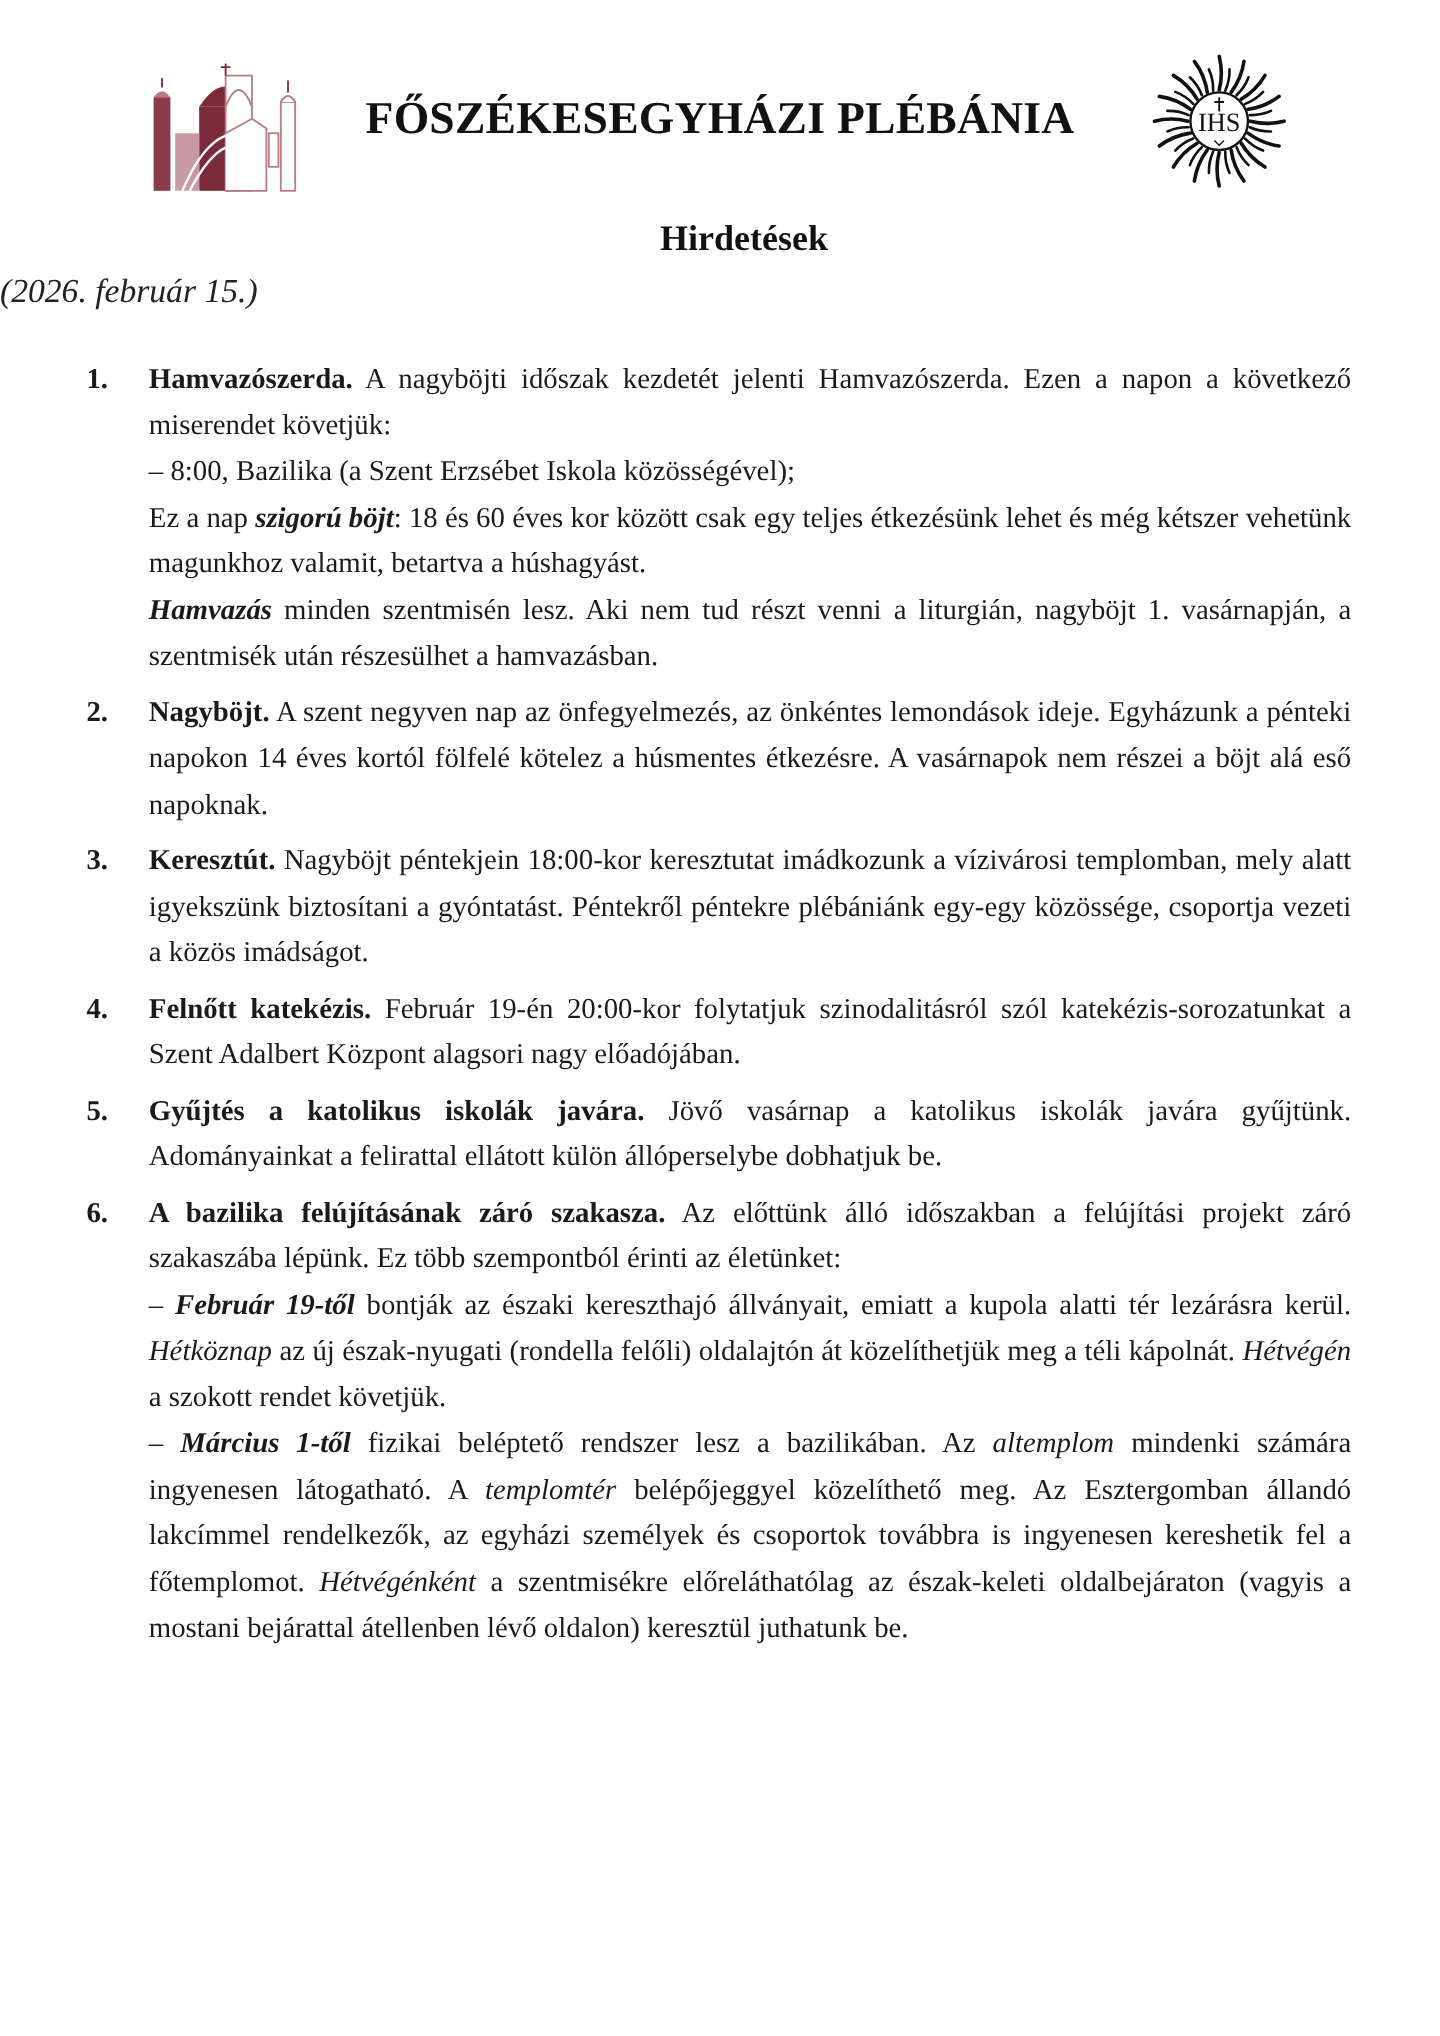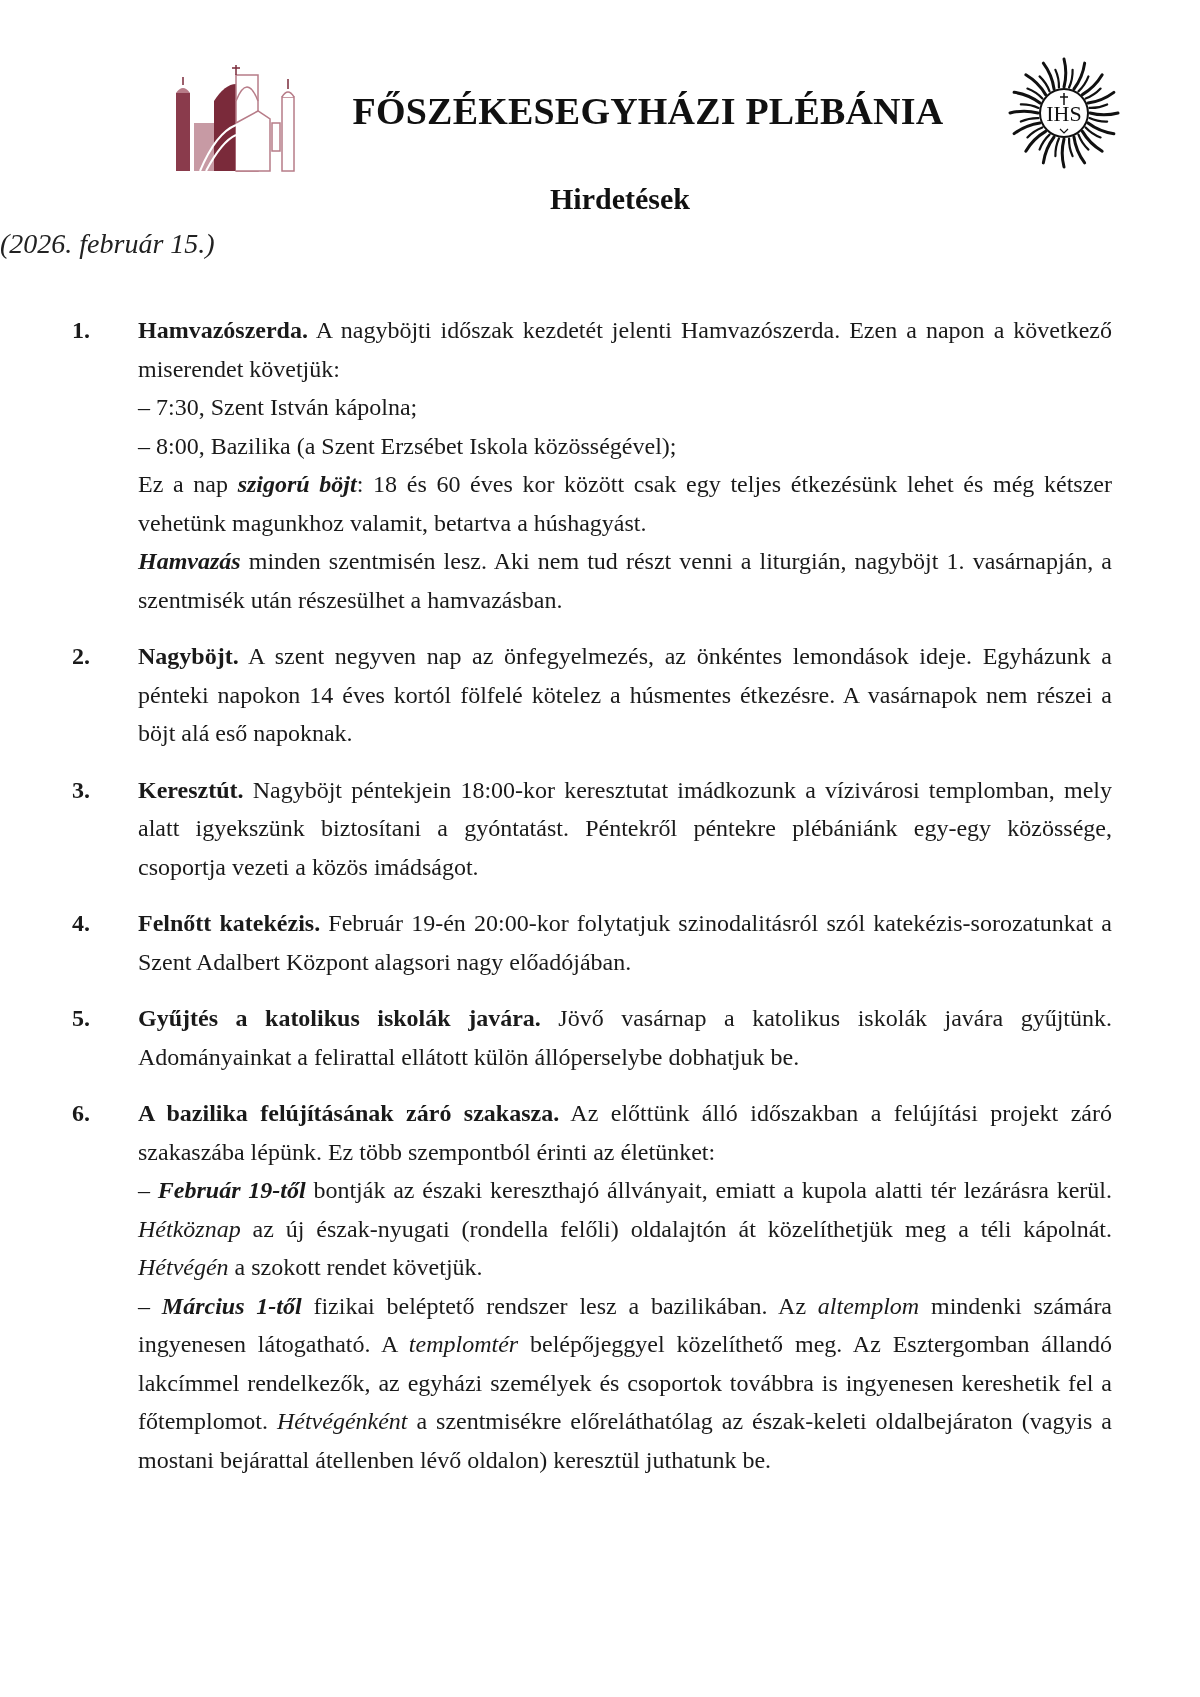--- a/index.html
+++ b/index.html
@@ -1,32 +1,32 @@
 <!DOCTYPE html>
 <html><head>
   <meta charset="utf-8">
   <style>
     html, body { margin: 0; padding: 0; background: #ffffff; }
     body { width: 1200px; height: 1697px; position: relative; overflow: hidden;
            font-family: "DejaVu Serif", "Liberation Serif", serif; color: #1a1a1a; }
-    .header { position: absolute; left: 0; top: 53px; width: 1148px; height: 120px; margin-left: 48px; }
+    .header { position: absolute; left: 0; top: 41px; width: 1148px; height: 120px; }
     .logo-left { position: absolute; left: 122px; top: 10px; width: 128px; height: 110px; }
     .logo-right { position: absolute; left: 960px; top: 4px; width: 112px; height: 112px; }
     .site-title { position: absolute; left: 0; top: 36px; width: 1200px; text-align: center;
                   font-family: "Liberation Serif", serif; font-weight: bold; font-size: 38px;
                   letter-spacing: 0.2px; color: #111; }
     .doc-title { position: absolute; top: 182px; left: 0; width: 1200px; text-align: center;
                  font-family: "Liberation Serif", serif; font-weight: bold; font-size: 30px; color:#111;padding-left:20px; }
     .doc-date { position: absolute; top: 228px; left: 0; width: 1200px; 
                 font-family: "Liberation Serif", serif; font-style: italic; font-size: 28px; color:#222; }
     .list { position: absolute; top: 293px; left: 72px; width: 1058px; margin: 0; padding: 0; list-style: none; }
     .item { position: relative; padding-left: 48px; margin-bottom: 8px; }
     .num { position: absolute; left: 0; top: 0; font-family: "Liberation Serif", serif; font-weight: bold; font-size: 24px; line-height: 38.5px; }
     .para { font-family: "Liberation Serif", serif; font-size: 24px; line-height: 38.5px;
-            text-align: justify; margin: 18px; hyphens: none; }
+            text-align: justify; margin: 4px; hyphens: none; }
     .para b { font-weight: bold; }
     .sub { display: block; }
     em { font-style: italic; }
   </style>
 </head>
 <body>
 
 <div class="header">
   <svg class="logo-left" viewBox="0 0 128 110">
 
@@ -101,21 +101,20 @@
 <div class="doc-title">Hirdetések</div>
 <div class="doc-date">(2026. február 15.)</div>
 
 <ol class="list">
 
   <li class="item">
     <span class="num">1.</span>
     <p class="para">
       <b>Hamvazószerda.</b>
       <span>A nagyböjti időszak kezdetét jelenti Hamvazószerda. Ezen a napon a következő miserendet követjük:</span>
-      <span class="sub">– 7:30, Szent István kápolna;</span>
       <span class="sub">– 8:00, Bazilika (a Szent Erzsébet Iskola közösségével);</span>
       <span class="sub"><span>Ez a nap </span><b><em>szigorú böjt</em></b><span>: 18 és 60 éves kor között csak egy teljes étkezésünk lehet és még kétszer vehetünk magunkhoz valamit, betartva a húshagyást.</span></span>
       <span class="sub"><b><em>Hamvazás</em></b><span> minden szentmisén lesz. Aki nem tud részt venni a liturgián, nagyböjt 1. vasárnapján, a szentmisék után részesülhet a hamvazásban.</span></span>
     </p>
   </li>
 
   <li class="item">
     <span class="num">2.</span>
     <p class="para">
       <b>Nagyböjt.</b>

